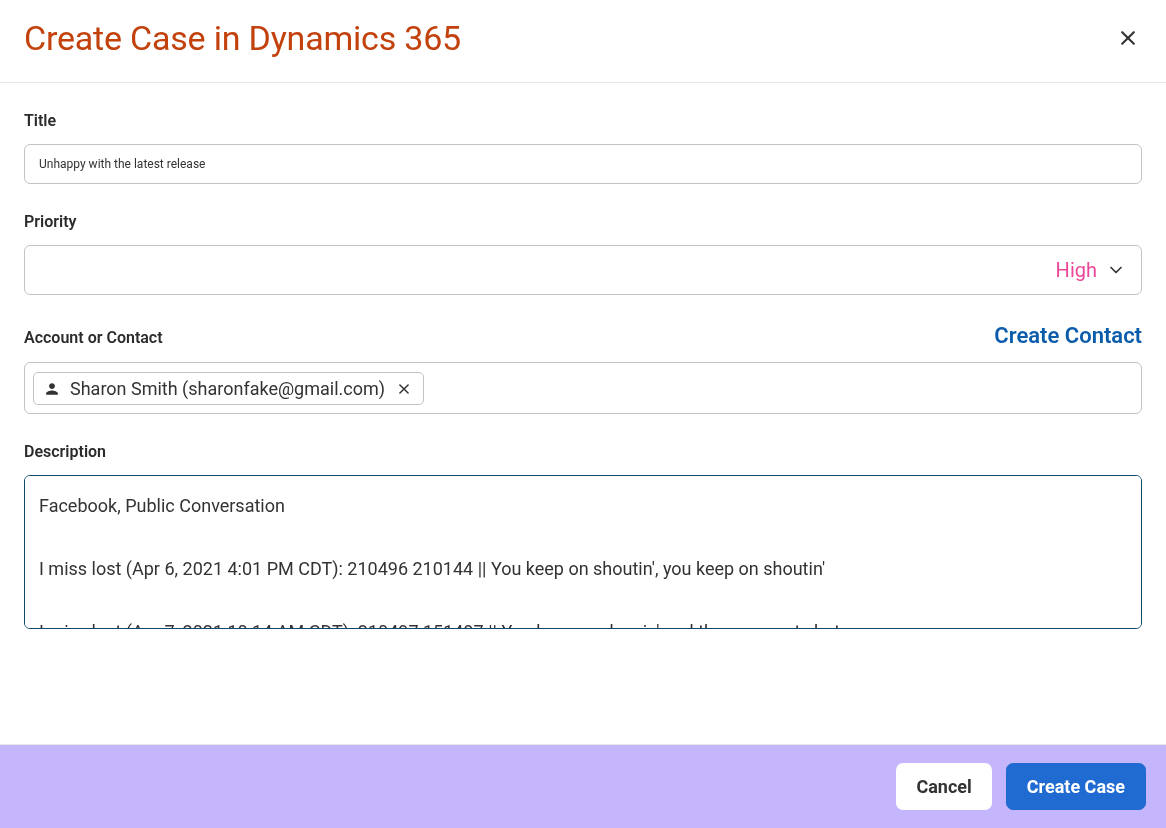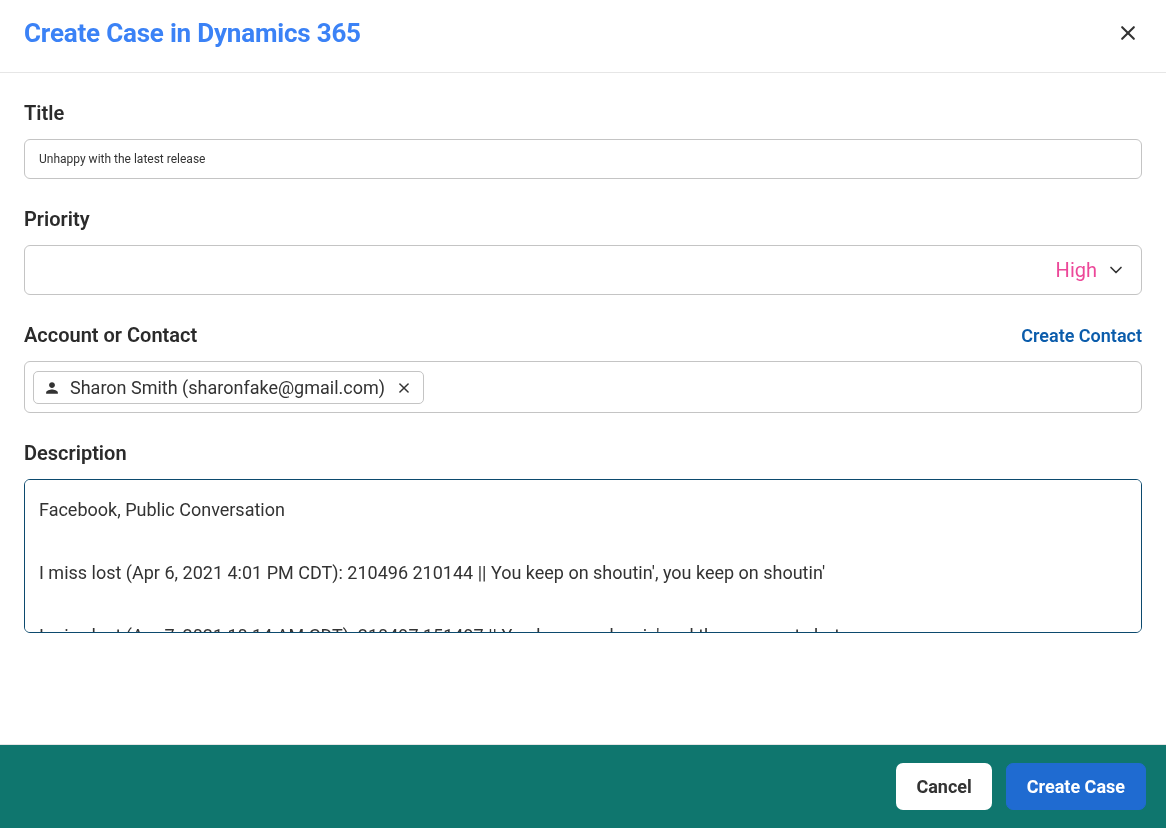--- a/index.html
+++ b/index.html
@@ -16,59 +16,59 @@
       position: relative;
     }
     .dialog-header {
       padding: 18px 24px 24px 24px;
       display: flex;
       justify-content: space-between;
       align-items: center;
       border-bottom: 1px solid #e6e6e6;
     }
     .dialog-title {
-      font-size: 26px;
-      font-weight: 700;
-      color: #3b82f6;
+      font-size: 34px;
+      font-weight: 400;
+      color: #c2410c;
       letter-spacing: -0.2px;
     }
     .close-btn {
       background: none;
       border: none;
       cursor: pointer;
       color: #333;
       padding: 4px;
       display: flex;
       align-items: center;
     }
     .content {
       padding: 28px 24px 0 24px;
     }
     .field-group {
       margin-bottom: 28px;
     }
     .field-label {
-      font-size: 20px;
+      font-size: 16px;
       font-weight: 600;
       color: #2b2b2b;
       margin-bottom: 14px;
       display: block;
     }
     .label-row {
       display: flex;
       justify-content: space-between;
       align-items: baseline;
       margin-bottom: 14px;
     }
     .label-row .field-label {
       margin-bottom: 0;
     }
     .create-link {
       color: #0b5cab;
-      font-size: 18px;
+      font-size: 22px;
       font-weight: 600;
       text-decoration: none;
       cursor: pointer;
       margin-left: 20px;
     }
     .text-input {
       width: 100%;
       border: 1px solid #c4c4c4;
       border-radius: 6px;
       padding: 12px 14px;
@@ -168,21 +168,21 @@
     .footer {
       position: absolute;
       bottom: 0;
       left: 0;
       right: 0;
       border-top: 1px solid #e6e6e6;
       padding: 18px 20px;
       display: flex;
       justify-content: flex-end;
       gap: 14px;
-      background: #0f766e;
+      background: #c4b5fd;
     }
     .btn {
       font-size: 18px;
       font-weight: 700;
       padding: 12px 20px;
       border-radius: 7px;
       cursor: pointer;
       font-family: inherit;
     }
     .btn-secondary {

